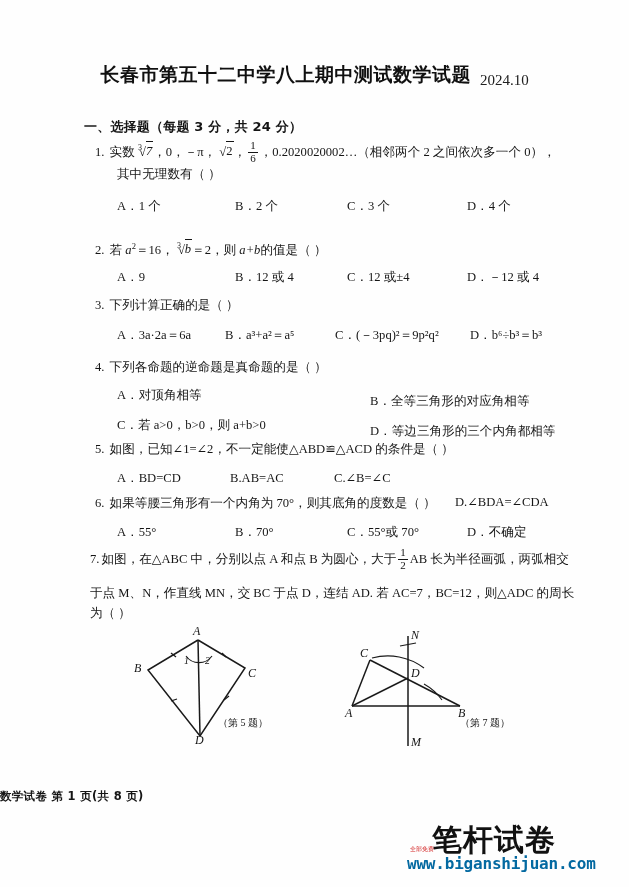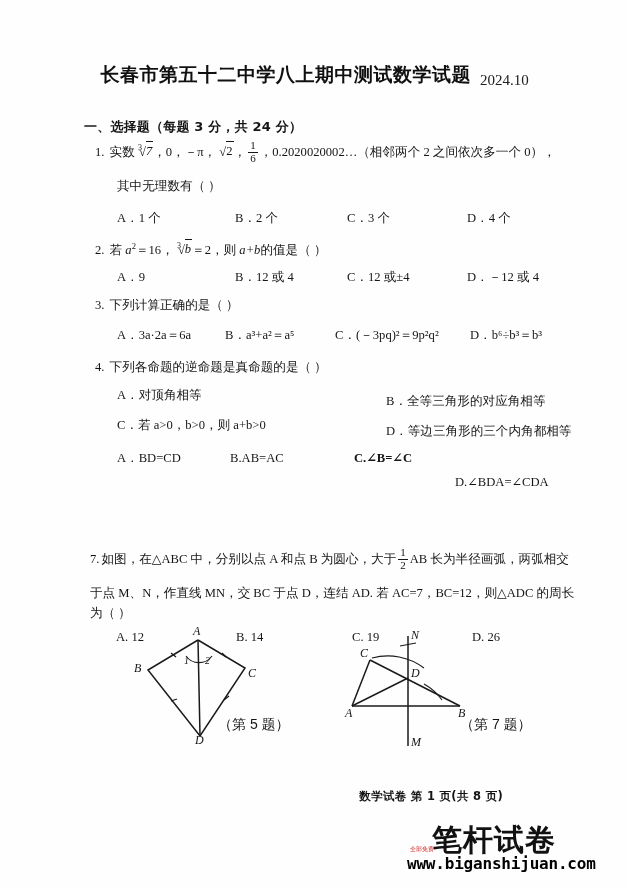--- a/index.html
+++ b/index.html
@@ -87,21 +87,21 @@
   .opt.c3 { left: 252px; }
   .opt.c4 { left: 372px; }
 
   
   .opts2 {
     position: relative;
     margin-top: 8px;
   }
   .opts2 .row { position: relative; height: 24px; }
   .opts2 .left { position: absolute; left: 22px; white-space: nowrap; }
-  .opts2 .right { position: absolute; left: 275px; white-space: nowrap; margin-left: 16px; }
+  .opts2 .right { position: absolute; left: 275px; white-space: nowrap; }
 
   i.v { font-style: italic; font-family: "Liberation Serif", serif; }
   sup { font-size: 0.68em; vertical-align: super; }
 
   
   .frac {
     display: inline-block;
     vertical-align: middle;
     text-align: center;
     font-size: 11px;
@@ -133,38 +133,38 @@
   .figures {
     position: absolute;
     left: 0;
     top: 628px;
     width: 629px;
     height: 130px;
   }
   .fig { position: absolute; }
   .fig-cap {
     position: absolute;
-    font-size: 14px;
-    font-family: Liberation Sans, sans-serif;
+    font-size: 10px;
+    font-family: Liberation Serif, serif;
     white-space: nowrap;
   }
   .fig-label {
     position: absolute;
     font-family: "Liberation Serif", serif;
     font-style: italic;
     font-size: 12px;
   }
 
   
   .footer {
     position: absolute;
     left: 0;
     top: 789px;
     width: 503px;
-    text-align: right;
+    text-align: left;
     font-family: "DejaVu Sans", sans-serif;
     font-weight: bold;
     font-size: 11.5px;
     letter-spacing: 0.3px;
   }
 
   
   .watermark {
     position: absolute;
     left: 404px;
@@ -193,21 +193,21 @@
     letter-spacing: 0px;
     white-space: nowrap;
   }
   .wm-url {
     position: absolute;
     left: 3px;
     top: 32px;
     font-family: "DejaVu Sans Mono", monospace;
     font-weight: bold;
     font-size: 16px;
-    color: #000000;
+    color: #0369a1;
     letter-spacing: -0.2px;
     white-space: nowrap;
   }
 </style>
 </head>
 <body>
 
 <div class="page">
 
   <div class="title-row">
@@ -216,21 +216,21 @@
 
   <div class="section-head">一、选择题（每题 3 分，共 24 分）</div>
 
   <div class="q" style="top:141px;">
     <span class="stem">
       <span class="q-num">1.</span>
       <span>实数</span>
       <span class="rad"><span class="idx">3</span>√<span class="bar"><i class="v">7</i></span></span><span>，0，－π，</span>
       <span class="rad">√<span class="bar">2</span></span>，<span class="frac"><span class="num">1</span><span class="den">6</span></span><span>，0.2020020002…（相邻两个 2 之间依次多一个 0），</span>
     </span>
-    <span class="stem" style="margin-top:12px;"><span class="indent"></span><span>其中无理数有（     ）</span></span>
+    <span class="stem" style=""><span class="indent"></span><span>其中无理数有（     ）</span></span>
     <div class="opts" style="margin-top:12px;">
       <span class="opt c1">A．1 个</span>
       <span class="opt c2">B．2 个</span>
       <span class="opt c3">C．3 个</span>
       <span class="opt c4">D．4 个</span>
     </div>
   </div>
 
   <div class="q" style="top:240px;">
     <span class="stem">
@@ -272,41 +272,51 @@
         <span class="right" style="top:6px;">B．全等三角形的对应角相等</span>
       </div>
       <div class="row" style="margin-top:6px;">
         <span class="left">C．若 a&gt;0，b&gt;0，则 a+b&gt;0</span>
         <span class="right" style="top:6px;">D．等边三角形的三个内角都相等</span>
       </div>
     </div>
   </div>
 
   <div class="q" style="top:440px;">
+    <span class="stem">
+      <span class="q-num">5.</span>
+      <span>如图，已知∠1=∠2，不一定能使△ABD≌△ACD 的条件是（     ）</span>
+    </span>
     <div class="opts" style="margin-top:9px;">
       <span class="opt" style="left:22px;">A．BD=CD</span>
       <span class="opt" style="left:135px;">B.AB=AC</span>
-      <span class="opt" style="left:259px;font-weight:bold;">C.∠B=∠C</span>
+      <span class="opt" style="left:239px;">C.∠B=∠C</span>
       <span class="opt" style="left:360px;margin-top:24px;">D.∠BDA=∠CDA</span>
     </div>
   </div>
 
+  <div class="q" style="top:494px;">
+    <span class="stem">
+      <span class="q-num">6.</span>
+      <span>如果等腰三角形有一个内角为 70°，则其底角的度数是（     ）</span>
+    </span>
+    <div class="opts" style="margin-top:9px;">
+      <span class="opt c1">A．55°</span>
+      <span class="opt c2">B．70°</span>
+      <span class="opt c3">C．55°或 70°</span>
+      <span class="opt c4">D．不确定</span>
+    </div>
+  </div>
 
   <div class="q" style="top:548px; left:90px; width:478px;">
     <span class="stem">
       <span class="q-num">7.</span><span>如图，在△ABC 中，分别以点 A 和点 B 为圆心，大于</span><span class="frac"><span class="num">1</span><span class="den">2</span></span><span>AB 长为半径画弧，两弧相交</span>
     </span>
     <span class="stem" style="margin-top:12px;">于点 M、N，作直线 MN，交 BC 于点 D，连结 AD. 若 AC=7，BC=12，则△ADC 的周长</span>
     <span class="stem">为（     ）</span>
-    <div class="opts" style="margin-top:5px;">
-      <span class="opt" style="left:26px;">A. 12</span>
-      <span class="opt" style="left:146px;">B. 14</span>
-      <span class="opt" style="left:262px;">C. 19</span>
-      <span class="opt" style="left:382px;">D. 26</span>
-    </div>
   </div>
 
   <div class="figures">
 
     <div class="fig" style="left:140px; top:0px;">
       <svg width="175" height="120" viewBox="0 0 175 120">
 
         <polyline points="58,12 8,42 60,108 105,40 58,12" fill="none" stroke="#1a1a1a" stroke-width="1.5"></polyline>
 
         <line x1="58" y1="12" x2="60" y2="108" stroke="#1a1a1a" stroke-width="1.5"></line>

